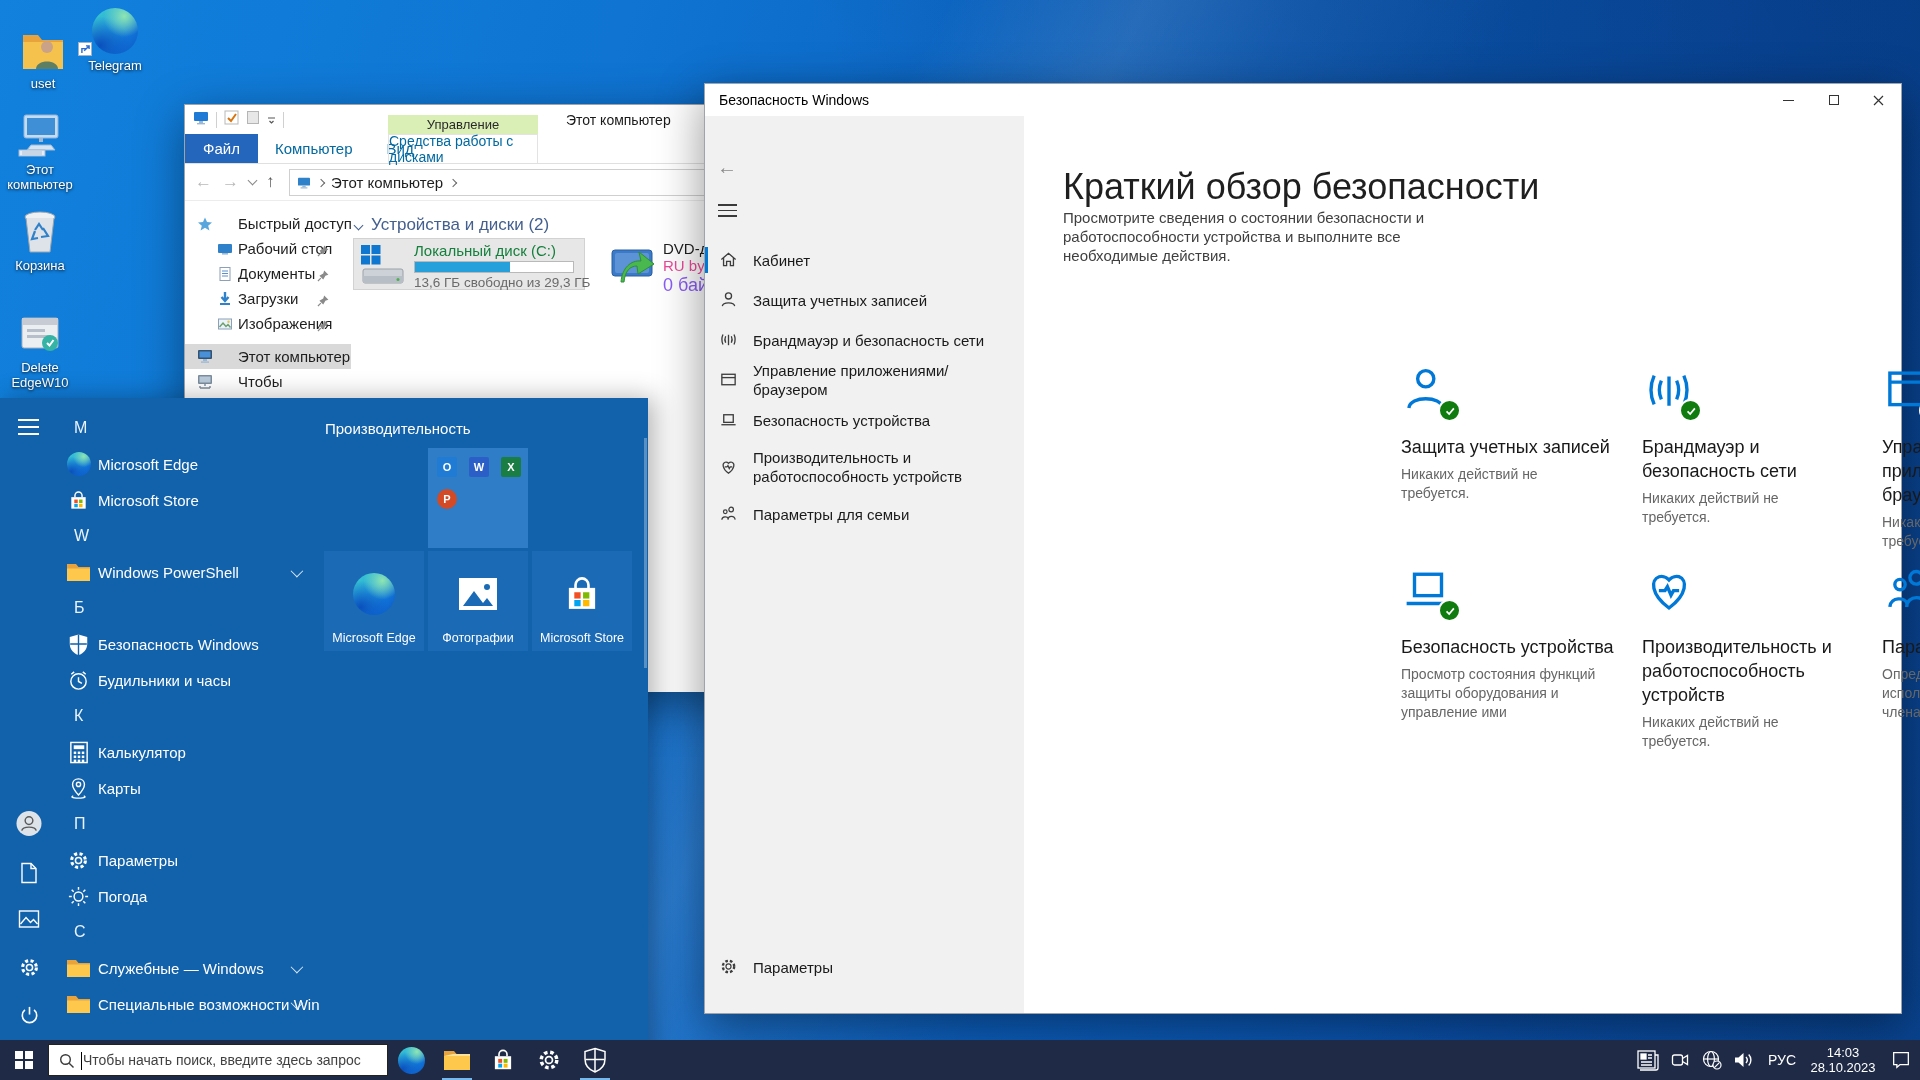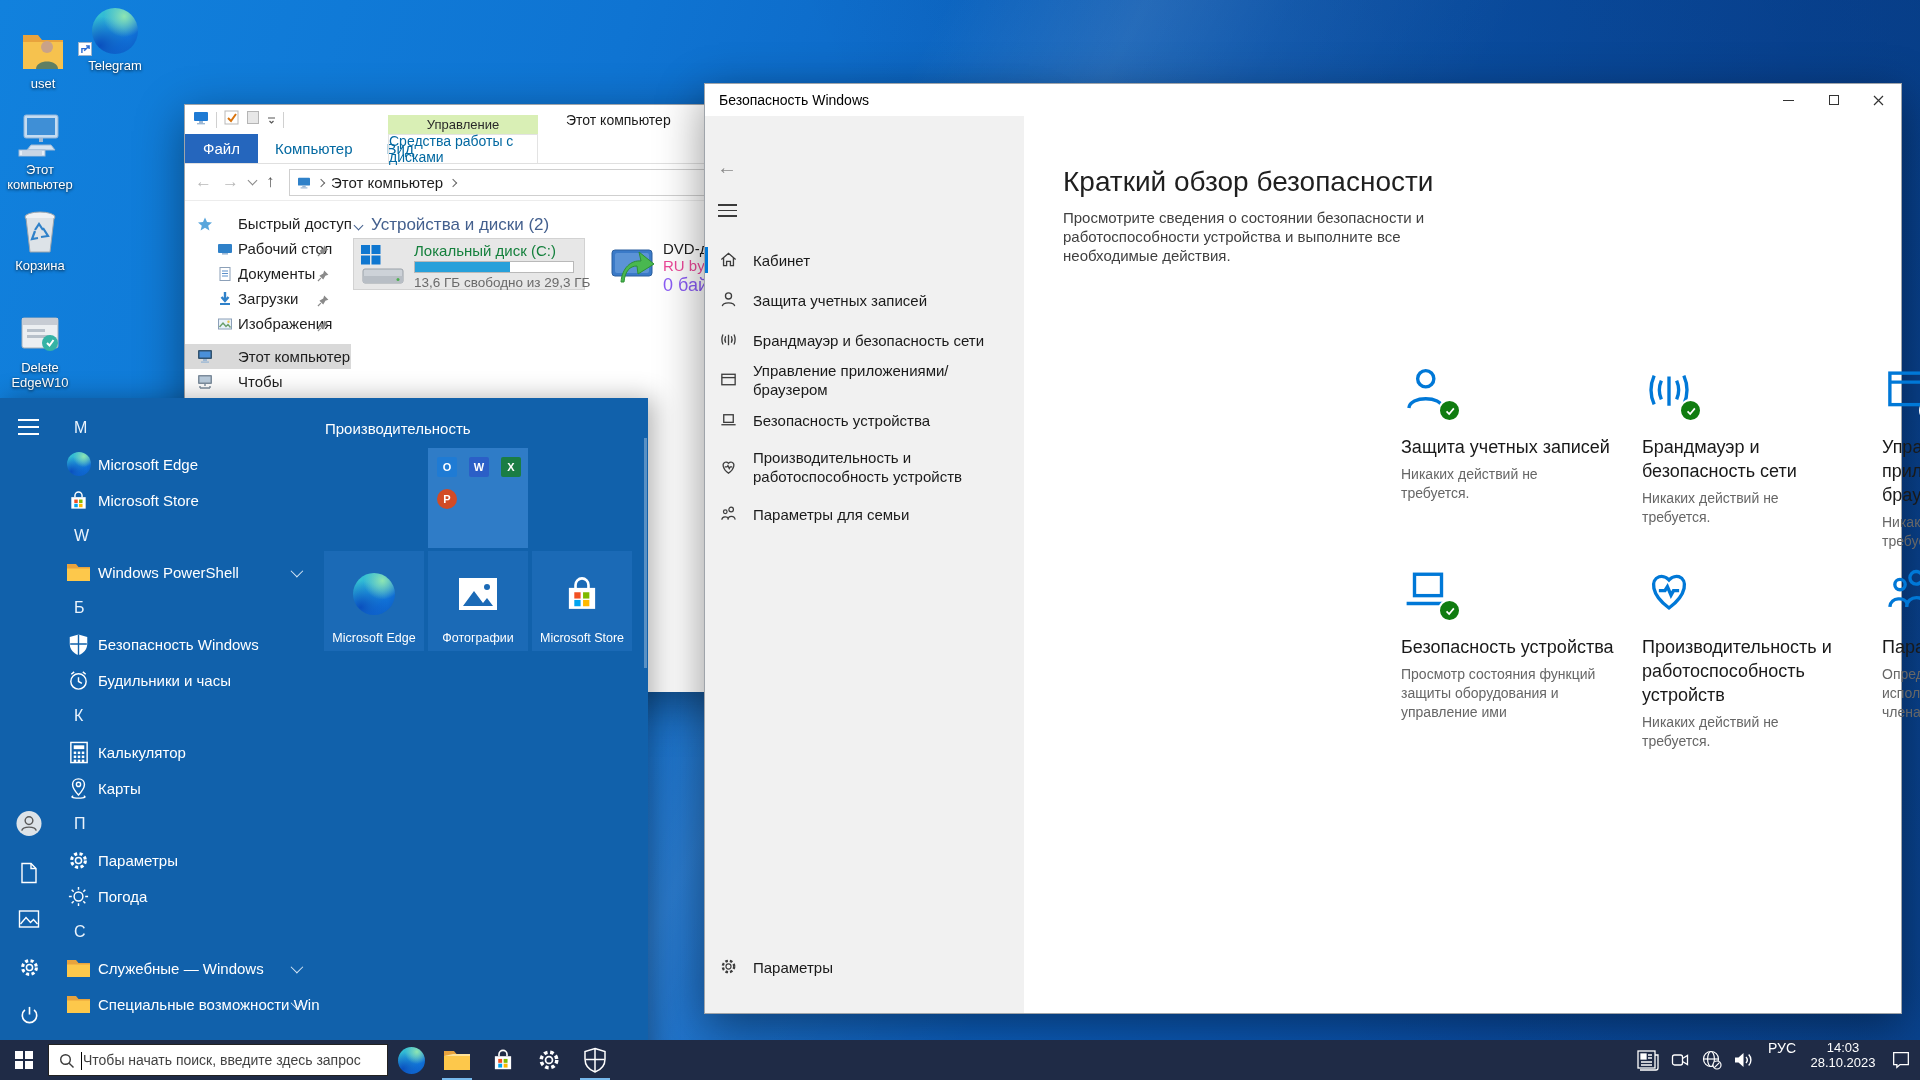--- a/index.html
+++ b/index.html
@@ -101,41 +101,41 @@
   .sec-burger div{height:1.8px;background:#3a3a3a;}
   .sec-nav{position:absolute;left:0;top:124px;width:100%;}
   .sec-item{position:relative;display:flex;align-items:center;min-height:40px;font-size:15px;color:#1a1a1a;}
   .sec-item .nic{position:absolute;left:14px;width:20px;height:20px;display:flex;}
   .sec-item .nlbl{margin-left:48px;line-height:19px;padding-right:14px;}
   .sec-item.sel::before{content:"";position:absolute;left:0;top:7px;bottom:7px;width:3px;background:#0078d7;}
   .sec-settings{position:absolute;left:0;bottom:28px;width:100%;height:36px;display:flex;align-items:center;font-size:15px;color:#1a1a1a;}
   .sec-settings .nic{position:absolute;left:14px;width:20px;height:20px;display:flex;}
   .sec-settings .nlbl{margin-left:48px;}
   .sec-main{position:absolute;left:319px;top:32px;right:0;bottom:0;background:#fff;}
-  .sec-h1{position:absolute;left:39px;top:50px;font-size:28px;font-weight:300;color:#1f1f1f;}
+  .sec-h1{position:absolute;left:39px;top:50px;font-size:36px;font-weight:300;color:#1f1f1f;}
   .sec-sub{position:absolute;left:39px;top:92px;width:432px;font-size:15px;line-height:19px;color:#3f3f3f;}
   .card{position:absolute;width:234px;}
   .card .cicon{position:relative;width:56px;height:56px;}
   .badge{position:absolute;right:-4px;bottom:-3px;width:23px;height:23px;border-radius:50%;background:#107c10;
          border:2px solid #fff;display:flex;align-items:center;justify-content:center;}
   .card .ctitle{margin-top:16px;max-width:218px;font-size:18px;line-height:24px;color:#191919;}
   .card .cdesc{margin-top:6px;max-width:198px;font-size:14px;line-height:19px;color:#666;}
 
   
   #taskbar{position:absolute;left:0;top:1040px;width:1920px;height:40px;background:#1f2b46;z-index:50;display:flex;align-items:center;}
   .tb-start{width:48px;height:40px;display:flex;align-items:center;justify-content:center;}
   .winlogo{display:grid;grid-template-columns:8px 8px;grid-template-rows:8px 8px;gap:1.5px;}
   .winlogo div{background:#fff;}
   .tb-search{position:relative;width:340px;height:32px;background:#fff;border:1px solid #222;
       display:flex;align-items:center;color:#424242;font-size:14px;}
   .tb-search .ph{margin-left:34px;white-space:nowrap;overflow:hidden;}
   .caret{position:absolute;left:32px;top:7px;width:1px;height:18px;background:#000;}
   .tb-ic{width:46px;height:40px;display:flex;align-items:center;justify-content:center;position:relative;}
   .tb-ic.open::after{content:"";position:absolute;left:8px;right:8px;bottom:0;height:2px;background:#76b9ed;}
-  .tb-right{position:absolute;right:0;top:0;height:40px;display:flex;}
+  .tb-right{position:absolute;right:0;top:0;height:40px;display:flex;align-items:center;}
   .tray-ic{width:32px;height:40px;display:flex;align-items:center;justify-content:center;}
   .tb-lang{width:44px;text-align:center;color:#fff;font-size:14px;}
   .tb-clock{width:78px;text-align:center;color:#fff;font-size:13px;line-height:15px;}
 </style>
 </head>
 <body>
 
 <div id="screen">
   <div class="beam"></div>
   <div class="beam2"></div>

